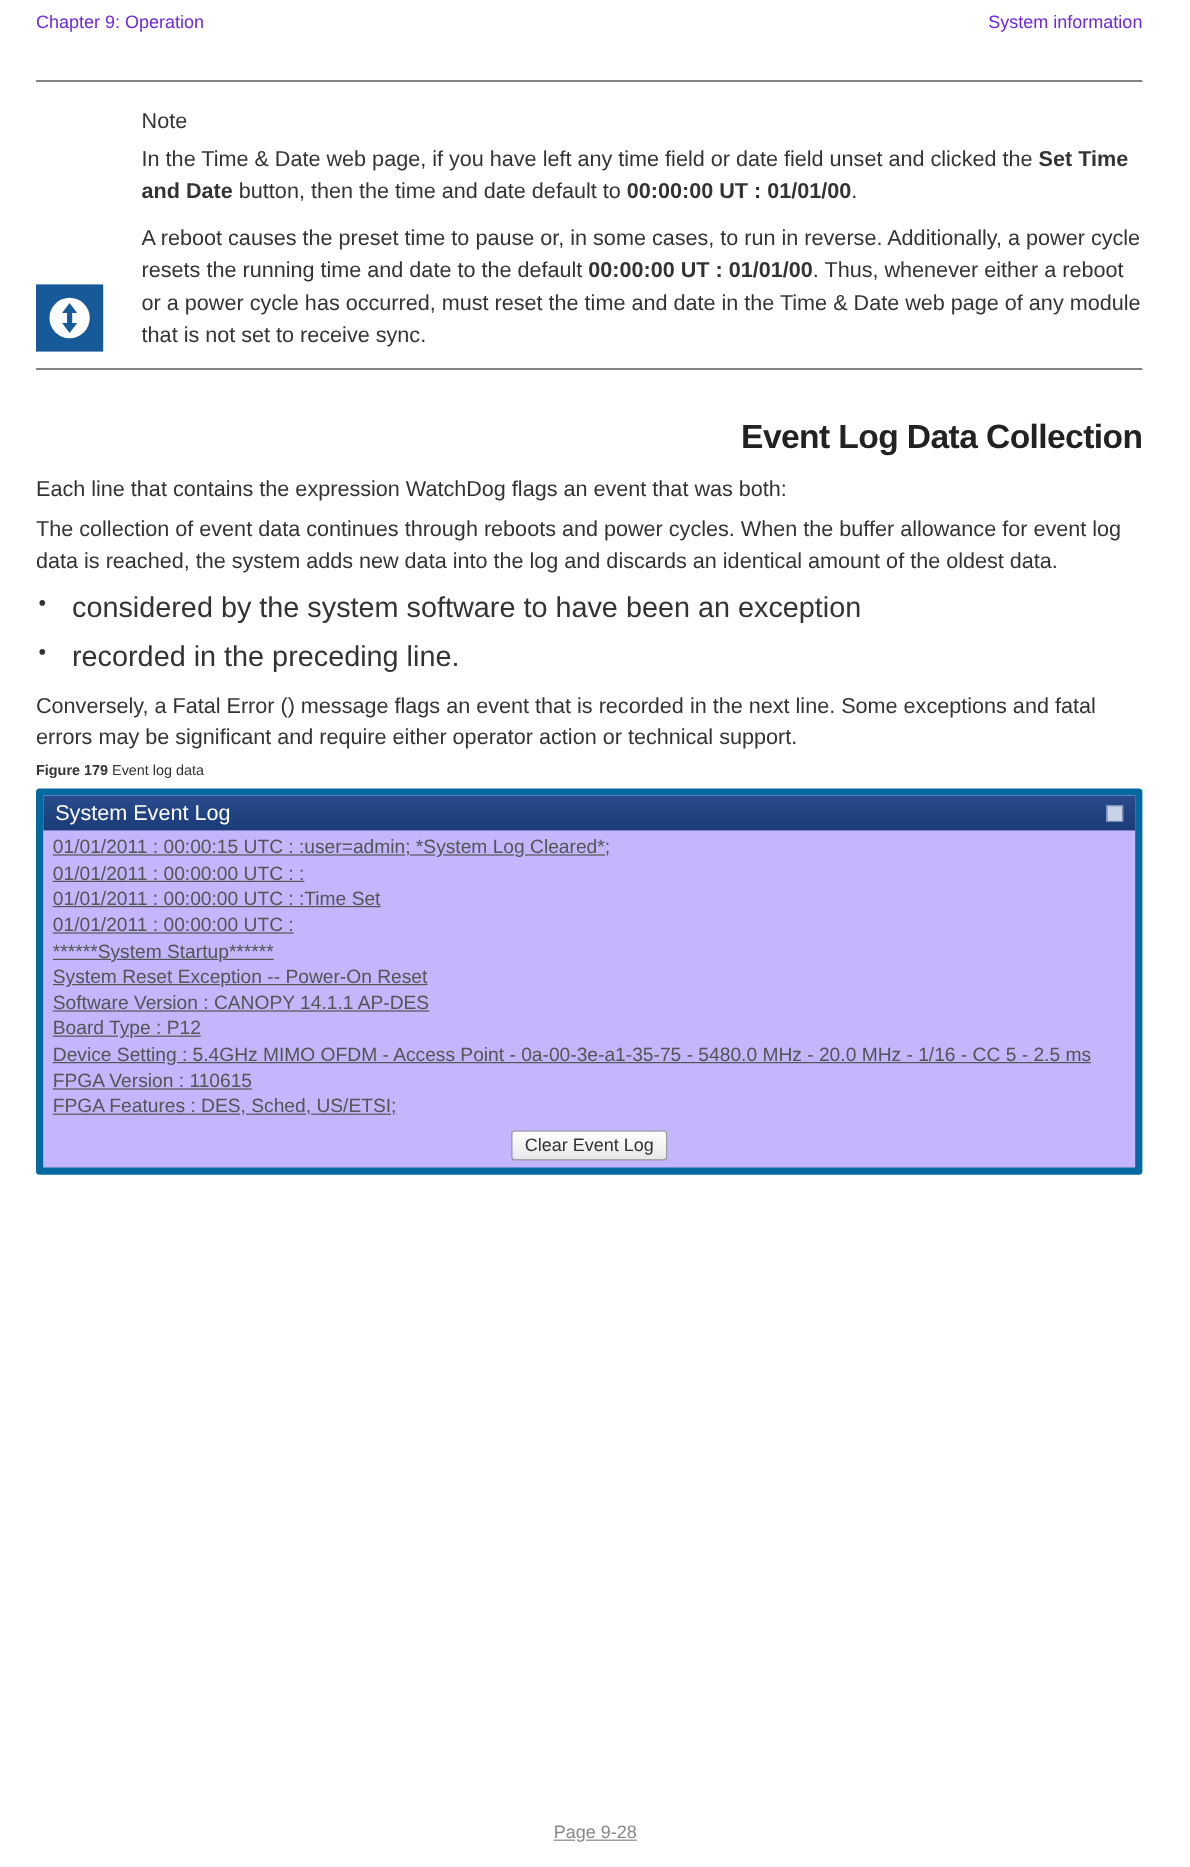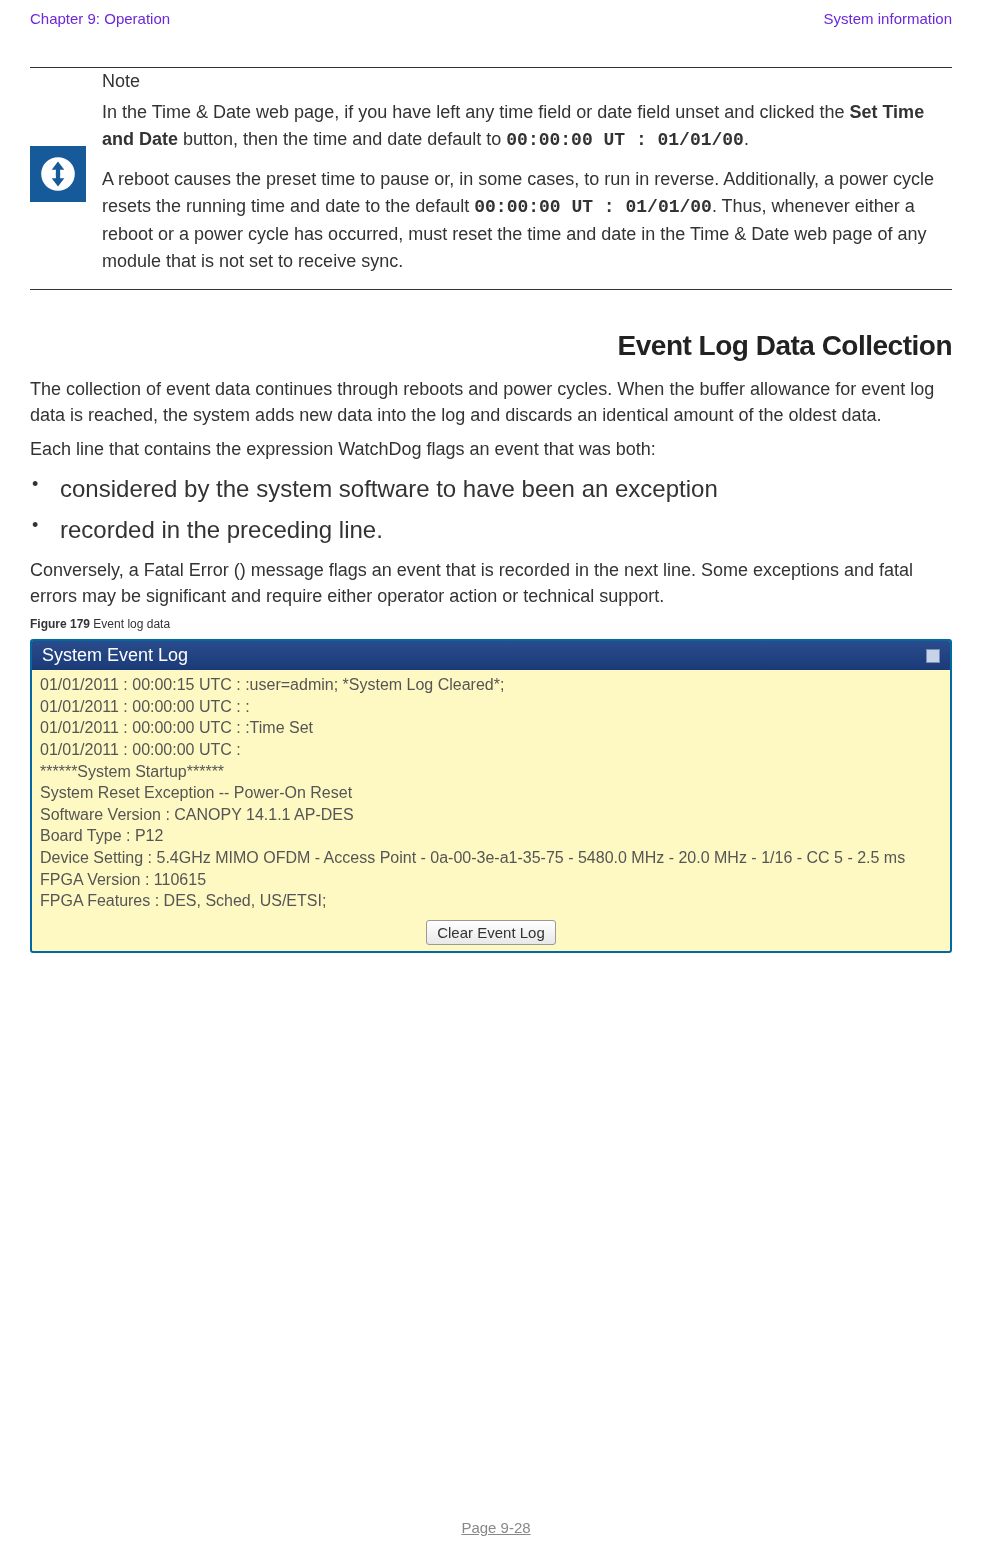--- a/index.html
+++ b/index.html
@@ -22,24 +22,24 @@
       padding: 10px 40px 40px 30px;
       color: #6d28d9;
       font-size: 15px;
     }
     .content {
       padding: 0 40px 0 30px;
     }
     .note-box {
       border-top: 1px solid #333;
       border-bottom: 1px solid #333;
-      padding: 0 0 14px 0;
-      display: flex;
-      align-items: center;
-      gap: 16px;
+      padding: 20px 0 14px 0;
+      display: flex;
+      align-items: flex-end;
+      gap: 32px;
       margin-bottom: 40px;
     }
     .note-icon {
       width: 56px;
       height: 56px;
       background: #175a9a;
       display: flex;
       align-items: center;
       justify-content: center;
       flex-shrink: 0;
@@ -61,21 +61,21 @@
     .note-body p {
       margin-bottom: 12px;
     }
     .note-body p:last-child {
       margin-bottom: 0;
     }
     .bold {
       font-weight: bold;
     }
     .mono {
-      font-family: Liberation Mono, monospace;
+      font-family: Liberation Sans, sans-serif;
       font-weight: bold;
     }
     h2.section-title {
       font-size: 28px;
       font-weight: bold;
       font-family: Arial, Helvetica, sans-serif;
       margin-bottom: 14px;
       color: #222;
       letter-spacing: -0.5px;
       text-align: right;
@@ -103,24 +103,24 @@
       left: 2px;
       top: 0;
       font-size: 18px;
     }
     .figure-caption {
       font-size: 12px;
       margin-top: 4px;
       margin-bottom: 8px;
     }
     .event-log-panel {
-      border: 2px solid #0369a1;
+      border: 6px solid #0369a1;
       border-radius: 3px;
       overflow: hidden;
-      background: #fef9c3;
+      background: #c4b5fd;
     }
     .event-log-header {
       background: linear-gradient(#2b4c8c, #1a3a78);
       color: #ffffff;
       font-family: Arial, sans-serif;
       font-size: 18px;
       padding: 4px 10px;
       display: flex;
       justify-content: space-between;
       align-items: center;
@@ -131,20 +131,21 @@
       background: #c7d3e8;
       border: 1px solid #7a8db3;
     }
     .event-log-body {
       font-family: Arial, sans-serif;
       font-size: 16px;
       color: #555;
       padding: 4px 8px 6px 8px;
       line-height: 1.35;
       white-space: pre-line;
+      text-decoration: underline;
     }
     .event-log-footer {
       text-align: center;
       padding: 2px 0 6px 0;
     }
     .clear-btn {
       font-family: Arial, sans-serif;
       font-size: 15px;
       padding: 3px 10px;
       background: linear-gradient(#ffffff, #e8e8e8);
@@ -187,22 +188,22 @@
         <span>In the Time &amp; Date web page, if you have left any time field or date field unset and clicked the </span><span class="bold">Set Time and Date</span><span> button, then the time and date default to </span><span class="mono">00:00:00 UT : 01/01/00</span><span>.</span>
       </p>
       <p>
         <span>A reboot causes the preset time to pause or, in some cases, to run in reverse. Additionally, a power cycle resets the running time and date to the default </span><span class="mono">00:00:00 UT : 01/01/00</span><span>. Thus, whenever either a reboot or a power cycle has occurred, must reset the time and date in the Time &amp; Date web page of any module that is not set to receive sync.</span>
       </p>
     </div>
   </div>
 
   <h2 class="section-title">Event Log Data Collection</h2>
 
+  <p class="body-text">Each line that contains the expression WatchDog flags an event that was both:</p>
   <p class="body-text">The collection of event data continues through reboots and power cycles. When the buffer allowance for event log data is reached, the system adds new data into the log and discards an identical amount of the oldest data.</p>
-  <p class="body-text">Each line that contains the expression WatchDog flags an event that was both:</p>
 
   <ul class="bullets">
     <li>considered by the system software to have been an exception</li>
     <li>recorded in the preceding line.</li>
   </ul>
 
   <p class="body-text">Conversely, a Fatal Error () message flags an event that is recorded in the next line. Some exceptions and fatal errors may be significant and require either operator action or technical support.</p>
 
   <p class="figure-caption">
     <span class="bold">Figure 179</span><span> Event log data</span>

